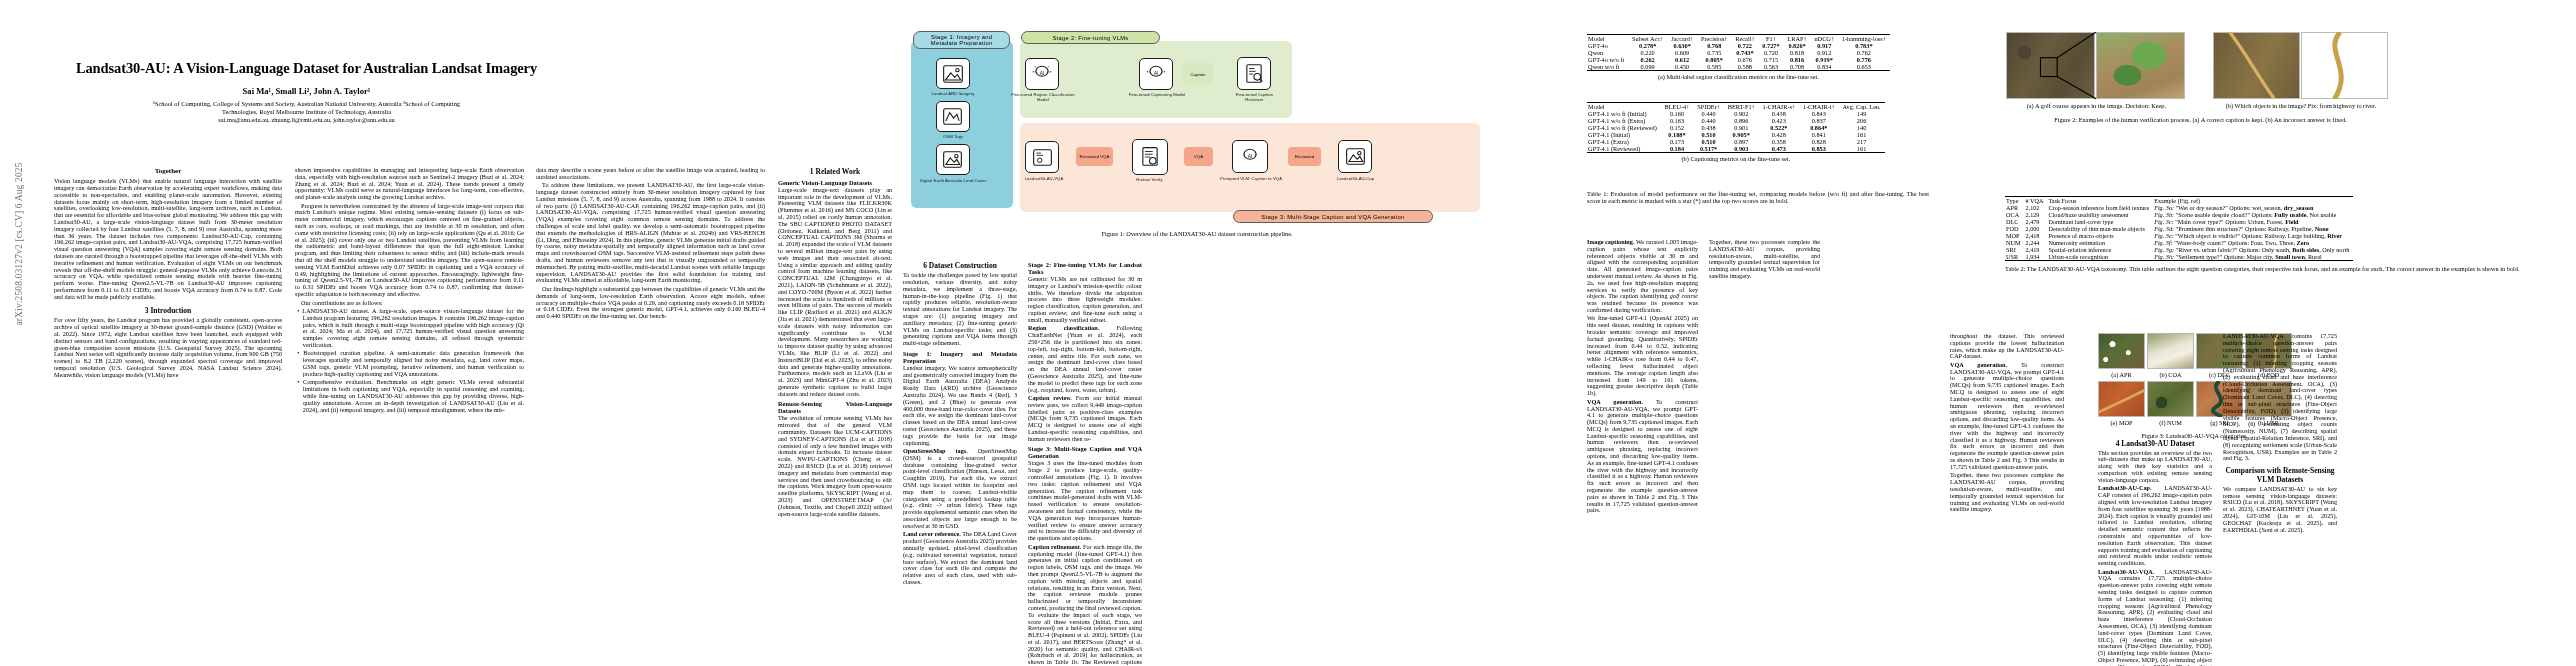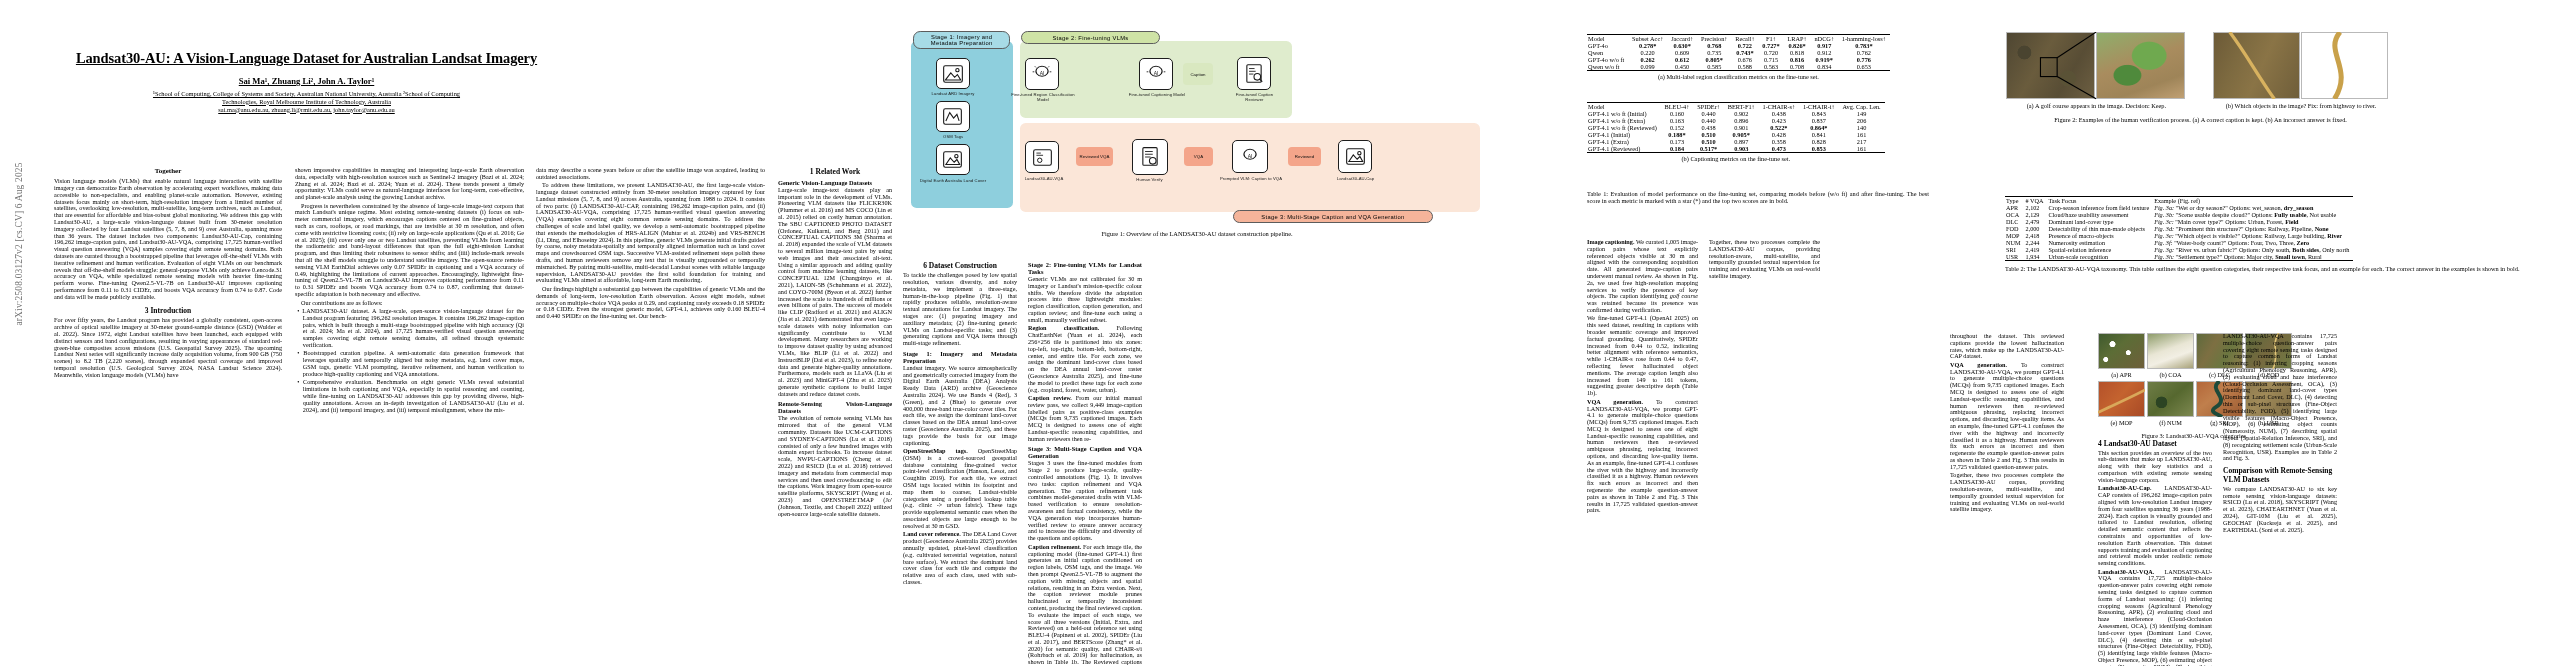--- a/index.html
+++ b/index.html
@@ -35,21 +35,21 @@
   .ital { font-style:italic; }
 
   h1.title{
     font-size:14.5px; font-weight:bold; text-align:center;
     margin:0; letter-spacing:-0.1px; line-height:16.7px;
   }
   .authors{ font-size:8.6px; font-weight:bold; text-align:center; margin-top:9.4px; }
   .affil{ font-size:6.4px; text-align:center; line-height:7.8px; margin-top:3.9px; }
 
   h2.sec{ font-size:7.5px; font-weight:bold; text-align:center; margin:4.4px 0 2.2px 0; text-indent:0;}
-  h2.secl{ font-size:7.5px; font-weight:bold; text-align:left; margin:3.9px 0 1.7px 0; text-indent:0;}
+  h2.secl{ font-size:7.5px; font-weight:bold; text-align:center; margin:3.9px 0 1.7px 0; text-indent:0;}
   h3.sub{ font-size:6.4px; font-weight:bold; margin:2.8px 0 1.1px 0; text-indent:0; }
   .abshead{ font-size:7px; font-weight:bold; text-align:center; margin:0 0 3.3px 0; }
 
   .run-head{ display:inline; font-weight:bold; }
 
   
   table.tbl{ border-collapse:collapse; font-size:6.3px; }
   table.tbl td, table.tbl th{ padding:0px 3.9px; text-align:center; white-space:nowrap; font-weight:normal;}
   table.tbl th{ font-weight:normal; }
   table.tbl td.lft, table.tbl th.lft{ text-align:left; padding-left:1.1px;}
@@ -90,23 +90,23 @@
   .vqa-grid{ position:absolute; }
   .vqa-lbl{ position:absolute; width:100%; text-align:center; font-size:6.3px; }
 </style>
 </head>
 <body>
 
 <div class="page">
 
   <div class="arxiv-stamp">arXiv:2508.03127v2  [cs.CV]  6 Aug 2025</div>
 
-  <div class="col" style="left:34px; top:50px; width:545px;text-decoration:underline;">
+  <div class="col" style="left:34px; top:60px; width:545px;">
     <h1 class="title">Landsat30-AU: A Vision-Language Dataset for Australian Landsat Imagery</h1>
-    <div class="authors">Sai Ma¹, Zhuang Li², John A. Taylor¹</div>
+    <div class="authors">Sai Ma¹, Small Li², John A. Taylor¹</div>
     <div class="affil">¹School of Computing, College of Systems and Society, Australian National University, Australia    ²School of Computing</div>
     <div class="affil" style="margin-top:0">Technologies, Royal Melbourne Institute of Technology, Australia</div>
     <div class="affil" style="margin-top:0">sai.ma@anu.edu.au, zhuang.li@rmit.edu.au, john.taylor@anu.edu.au</div>
   </div>
 
   <div class="col" style="left:54px; top:167px; width:228px;">
     <div class="abshead">Together</div>
     <p class="noind" style="text-align:justify">Vision language models (VLMs) that enable natural language interaction with satellite imagery can democratize Earth observation by accelerating expert workflows, making data accessible to non-specialists, and enabling planet-scale automation. However, existing datasets focus mainly on short-term, high-resolution imagery from a limited number of satellites, overlooking low-resolution, multi-satellite, long-term archives, such as Landsat, that are essential for affordable and bias-robust global monitoring. We address this gap with Landsat30-AU, a large-scale vision-language dataset built from 30-meter resolution imagery collected by four Landsat satellites (5, 7, 8, and 9) over Australia, spanning more than 36 years. The dataset includes two components: Landsat30-AU-Cap, containing 196,262 image-caption pairs, and Landsat30-AU-VQA, comprising 17,725 human-verified visual question answering (VQA) samples covering eight remote sensing domains. Both datasets are curated through a bootstrapped pipeline that leverages off-the-shelf VLMs with iterative refinement and human verification. Evaluation of eight VLMs on our benchmark reveals that off-the-shelf models struggle: general-purpose VLMs only achieve 0.encode.31 accuracy on VQA, while specialized remote sensing models with heavier fine-tuning perform worse. Fine-tuning Qwen2.5-VL-7B on Landsat30-AU improves captioning performance from 0.11 to 0.31 CIDEr, and boosts VQA accuracy from 0.74 to 0.87. Code and data will be made publicly available.</p>
 
     <h2 class="sec" style="margin-top:5.6px">3  Introduction</h2>

